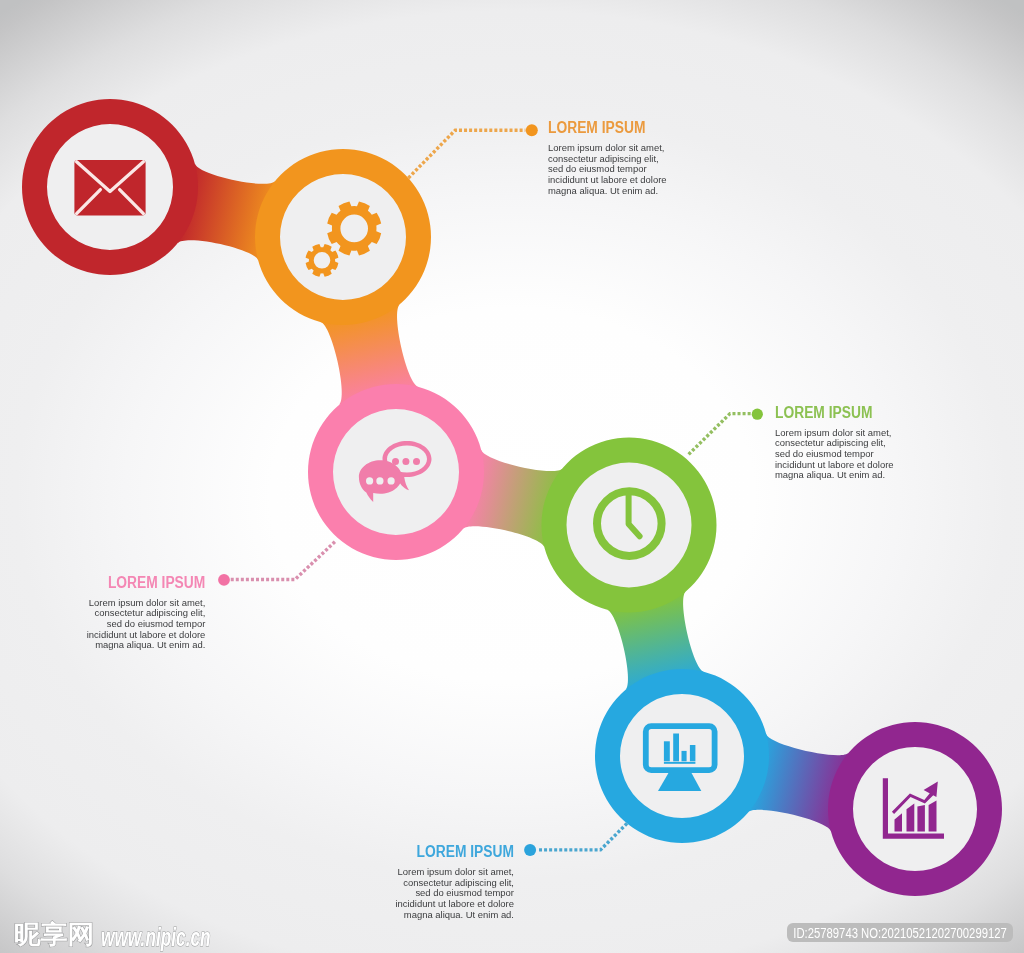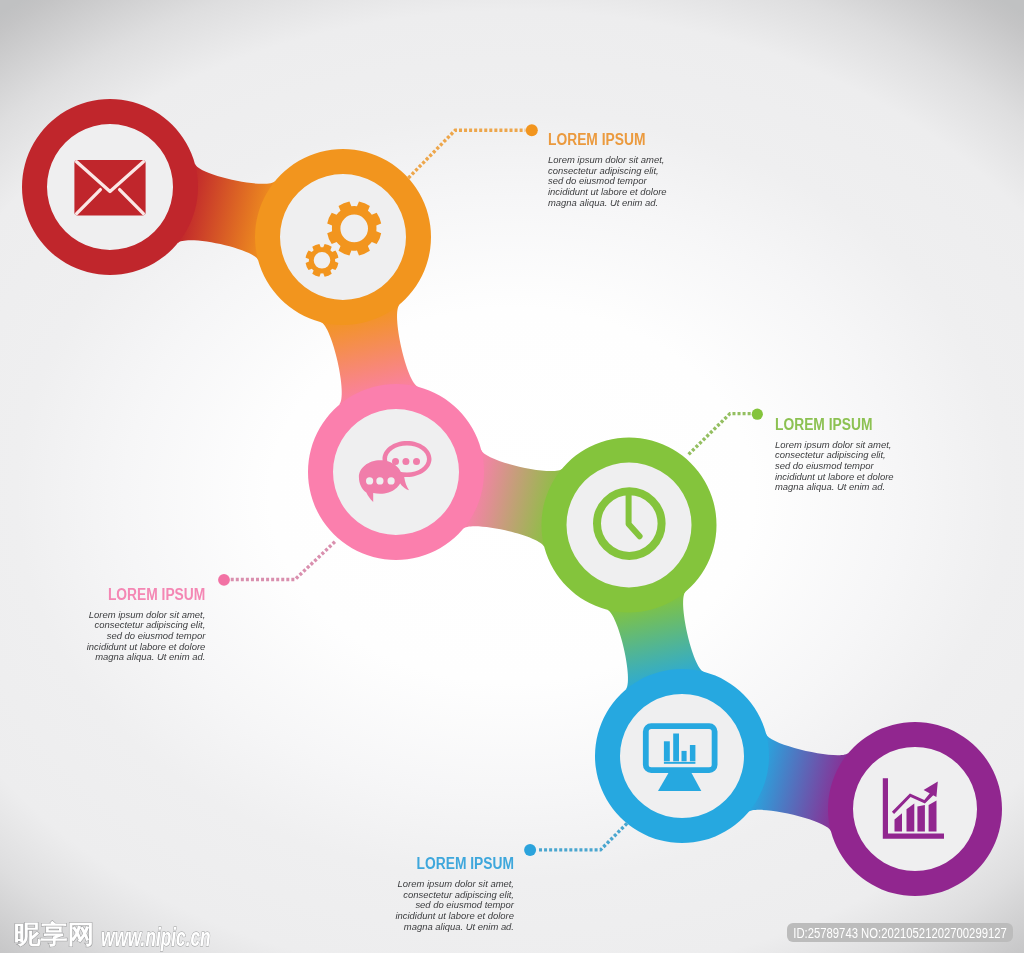--- a/index.html
+++ b/index.html
@@ -3,24 +3,24 @@
 <meta charset="utf-8">
 <style>
   html,body{margin:0;padding:0;}
   body{width:1024px;height:953px;overflow:hidden;
        font-family:"Liberation Sans",sans-serif;background:#fff;}
   #stage{position:relative;width:1024px;height:953px;overflow:hidden;}
   #bg{position:absolute;left:0;top:0;width:1024px;height:953px;
       background:radial-gradient(ellipse 806px 624px at 50% 52%,
         #ffffff 0%,#fefefe 30%,#f6f6f7 48%,#efeff0 61.5%,#ededee 77.7%,#dededf 87%,#c4c4c5 98%,#c0c1c2 100%);}
   svg.root{position:absolute;left:0;top:0;width:1024px;height:953px;display:block;}
-  .callout{position:absolute;margin-top:12px;}
+  .callout{position:absolute;}
   .co-title{font-weight:bold;letter-spacing:.4px;white-space:nowrap;}
   .co-body{color:#3b3c3e;white-space:nowrap;transform:translateZ(0);}
-  .co-body div{white-space:nowrap;font-style:italic;}
+  .co-body div{white-space:nowrap;}
   #wm{position:absolute;left:0;top:0;width:1024px;height:953px;pointer-events:none;padding-left:42px;}
   #wm .cjk{position:absolute;left:14px;top:921px;font-family:"DejaVu Sans",sans-serif;
      font-weight:bold;font-size:25.5px;line-height:26px;color:#ffffff;white-space:nowrap;
      transform:scaleX(1.05) translateZ(0);transform-origin:left top;
      -webkit-text-stroke:1px rgba(146,147,149,.9);paint-order:stroke fill;}
   #wm .url{position:absolute;left:101px;top:924px;font-family:"Liberation Sans",sans-serif;
      font-style:italic;font-weight:bold;font-size:25px;line-height:26px;color:#ffffff;white-space:nowrap;
      transform:scaleX(0.69) translateZ(0);transform-origin:left top;
      -webkit-text-stroke:1px rgba(146,147,149,.9);paint-order:stroke fill;}
   #idbox{position:absolute;left:787px;top:923px;width:226px;height:19px;

